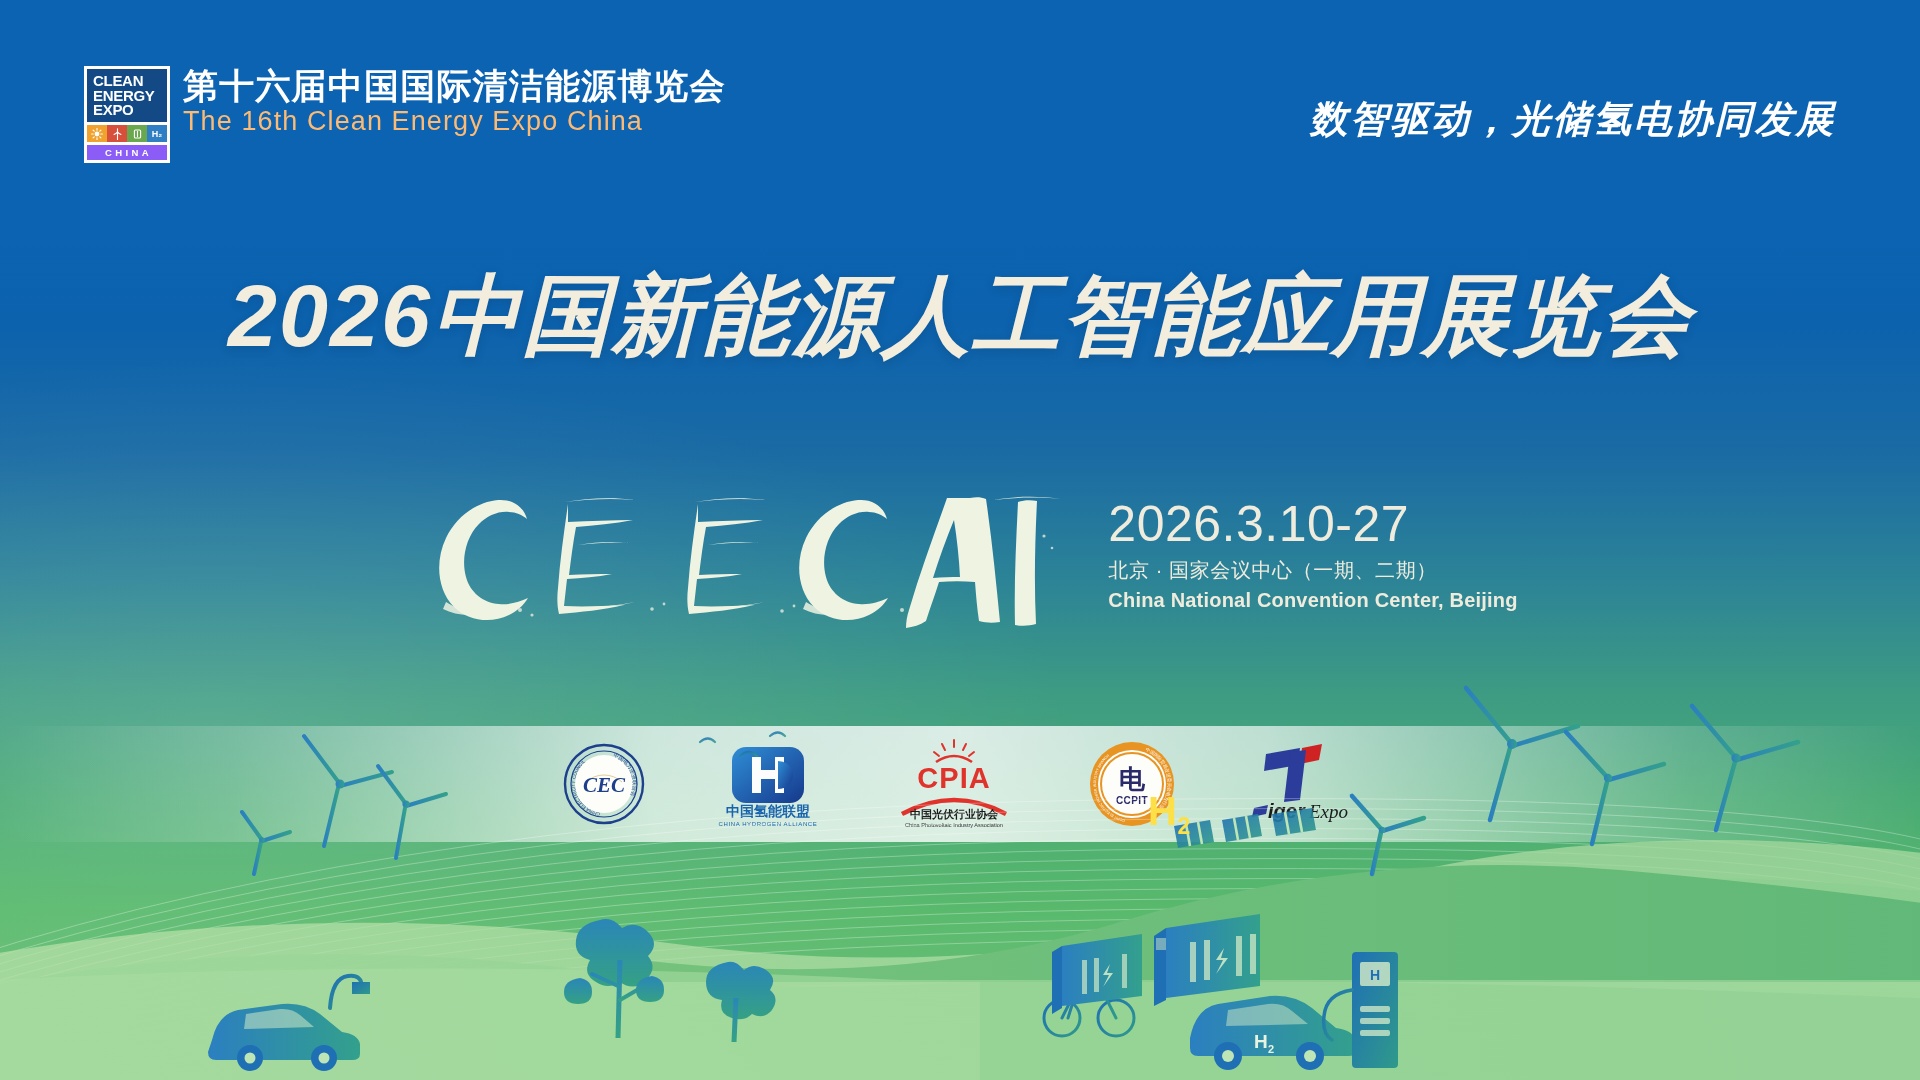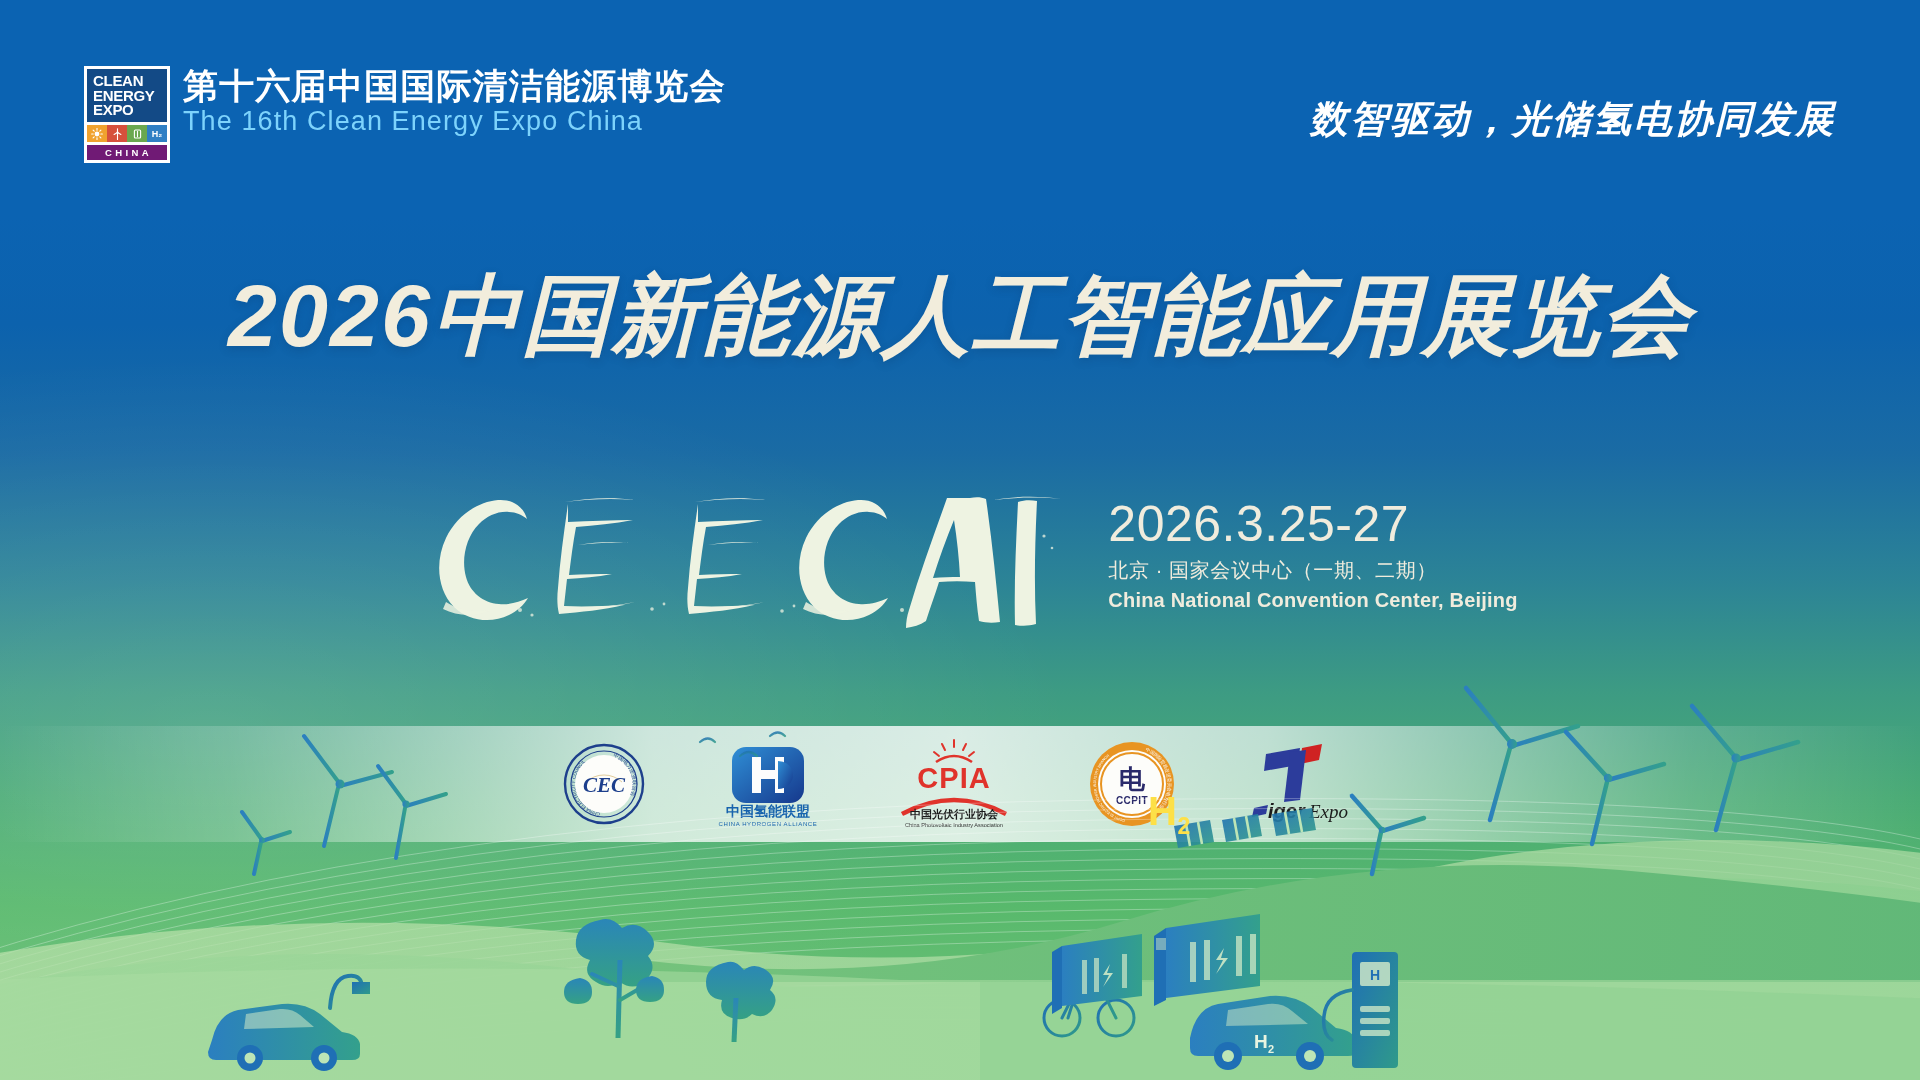--- a/index.html
+++ b/index.html
@@ -38,31 +38,31 @@
     font-size:15px; font-family:"Liberation Sans",sans-serif;
   }
   .cee-swatches{ display:flex; border:3px solid #fff; border-top:none; }
   .cee-swatches span{ flex:1; height:17px; display:flex; align-items:center; justify-content:center;
     font-size:9px; font-weight:700; color:#fff; }
   .sw-sun{ background:#f0a22e; }
   .sw-red{ background:#d6503c; }
   .sw-grn{ background:#6aa84f; }
   .sw-blu{ background:#2f7fc4; }
   .cee-china{
-    border:3px solid #fff; border-top:none; background:#701a75;
+    border:3px solid #fff; border-top:none; background:#8b5cf6;
     color:#fff; font-size:9.5px; font-weight:700; letter-spacing:3.4px;
     text-align:center; padding:2px 0 2px 3px;
   }
   .lockup-text{ padding-top:1px; }
   .hdr-cn{
     color:#fff; font-size:35px; font-weight:700; letter-spacing:1.2px;
     line-height:1.08; white-space:nowrap;
   }
   .hdr-en{
-    color:#7dd3fc; font-size:27px; font-weight:400; letter-spacing:1.1px;
+    color:#fdba74; font-size:27px; font-weight:400; letter-spacing:1.1px;
     line-height:1.12; white-space:nowrap; margin-top:1px;
   }
 
   .tagline{
     position:absolute; right:84px; top:94px;
     color:#fff; font-size:38px; font-weight:700; font-style:italic;
     letter-spacing:2.5px; white-space:nowrap;
     text-shadow:0 1px 0 rgba(0,0,0,.07);
   }
 
@@ -214,21 +214,21 @@
         <circle cx="380" cy="133" r="1.8"></circle>
           <circle cx="392" cy="128" r="1.4"></circle>
         <circle cx="500" cy="132" r="2"></circle>
           <circle cx="512" cy="126" r="1.5"></circle>
         <circle cx="642" cy="58" r="1.6"></circle>
           <circle cx="650" cy="70" r="1.3"></circle>
       </g>
     </svg>
 
     <div class="date-block">
-      <div class="date-main">2026.3.25-27</div>
+      <div class="date-main">2026.3.10-27</div>
       <div class="date-venue-cn">北京 · 国家会议中心（一期、二期）</div>
       <div class="date-venue-en">China National Convention Center, Beijing</div>
     </div>
   </div>
 
   <div class="sponsor-bar">
 
     <div class="sponsor-logo" title="China Electricity Council">
       <svg width="84" height="84" viewBox="0 0 84 84">
         <circle cx="42" cy="42" r="39" fill="none" stroke="#1d3f8c" stroke-width="2.4"></circle>

